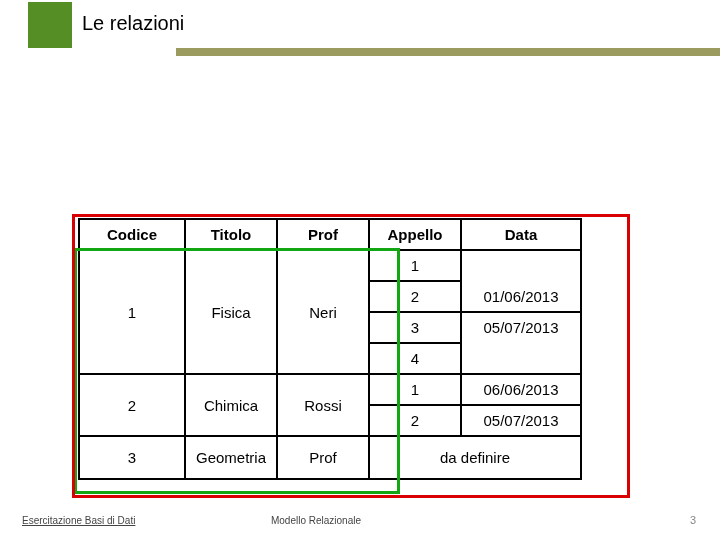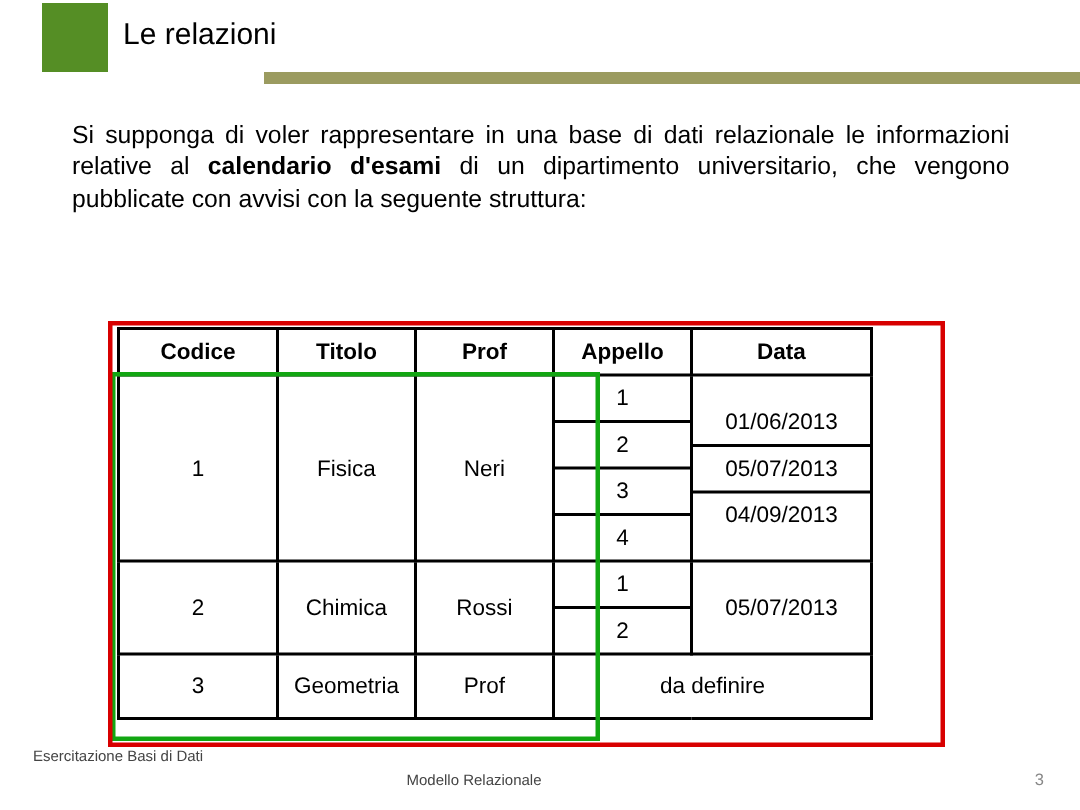--- a/index.html
+++ b/index.html
@@ -21,37 +21,34 @@
   .col-app { width: 92px; }
   .col-data { width: 120px; }
   table.outer td.sub { padding: 0; }
   table.inner { border-collapse: collapse; width: 100%; }
   table.inner td { border: none; padding: 6px 4px; font-size: 15px; text-align: center; }
   table.inner tr + tr td { border-top: 2px solid #000; }
   .merged { padding: 12px 6px; }
   .green-frame { position: absolute; border: 3px solid #12a612; pointer-events: none; }
   .red-frame { position: absolute; border: 3px solid #d80000; pointer-events: none; }
   .footer { position: absolute; bottom: 14px; left: 0; width: 720px; font-size: 10px; color: #444; }
-  .foot-left { position: absolute; left: 22px; bottom: 16px; }
+  .foot-left { position: absolute; left: 22px; bottom: 0; text-decoration: underline; }
   .foot-center { position: absolute; left: 0; width: 632px; text-align: center; bottom: 0; }
   .foot-right { position: absolute; right: 24px; bottom: 0; color: #888; font-size: 11px; }
 </style>
 </head>
 <body>
 <div class="slide">
 
 <div class="header">
   <div class="green-block"></div>
   <div class="title">Le relazioni</div>
   <div class="olive-bar"></div>
 </div>
 
-<div class="body-text">
-  <span>Si supponga di voler rappresentare in una base di dati relazionale le informazioni relative al </span><b>calendario d'esami</b><span> di un dipartimento universitario, che vengono pubblicate con avvisi con la seguente struttura:</span>
-</div>
 
 <div class="table-wrap">
   <table class="outer">
     <tbody>
           <tr>
       <th class="col-cod">Codice</th>
       <th class="col-tit">Titolo</th>
       <th class="col-prof">Prof</th>
       <th class="col-app">Appello</th>
       <th class="col-data">Data</th>
@@ -80,23 +77,20 @@
       </td>
       <td class="sub">
         <table class="inner">
           <tbody>
                   <tr>
                     <td>01/06/2013</td>
                   </tr>
           <tr>
                     <td>05/07/2013</td>
                   </tr>
-          <tr>
-                    <td>04/09/2013</td>
-                  </tr>
         </tbody>
               </table>
       </td>
     </tr>
     <tr>
       <td class="merged">2</td>
       <td class="merged">Chimica</td>
       <td class="merged">Rossi</td>
       <td class="sub">
         <table class="inner">
@@ -106,20 +100,23 @@
                   </tr>
           <tr>
                     <td>2</td>
                   </tr>
         </tbody>
               </table>
       </td>
       <td class="sub">
         <table class="inner">
           <tbody>
+                  <tr>
+                    <td>06/06/2013</td>
+                  </tr>
           <tr>
                     <td>05/07/2013</td>
                   </tr>
         </tbody>
               </table>
       </td>
     </tr>
     <tr>
       <td class="merged">3</td>
       <td class="merged">Geometria</td>

